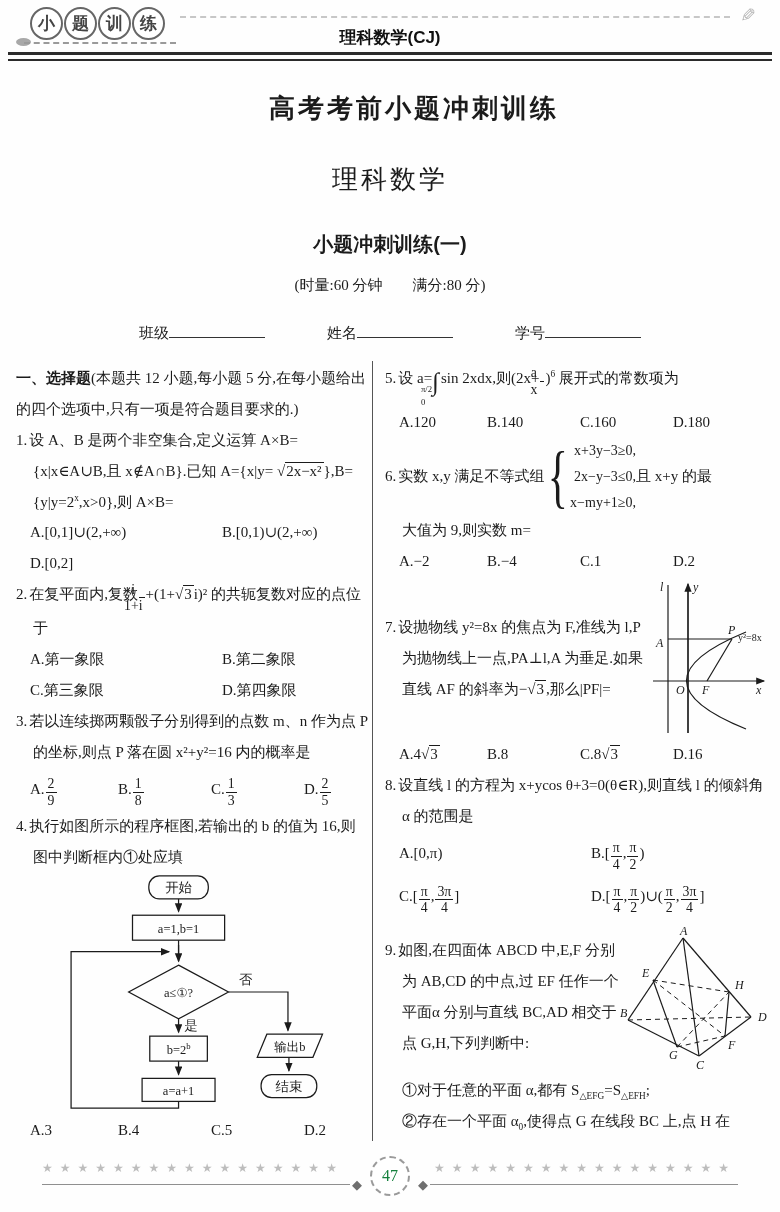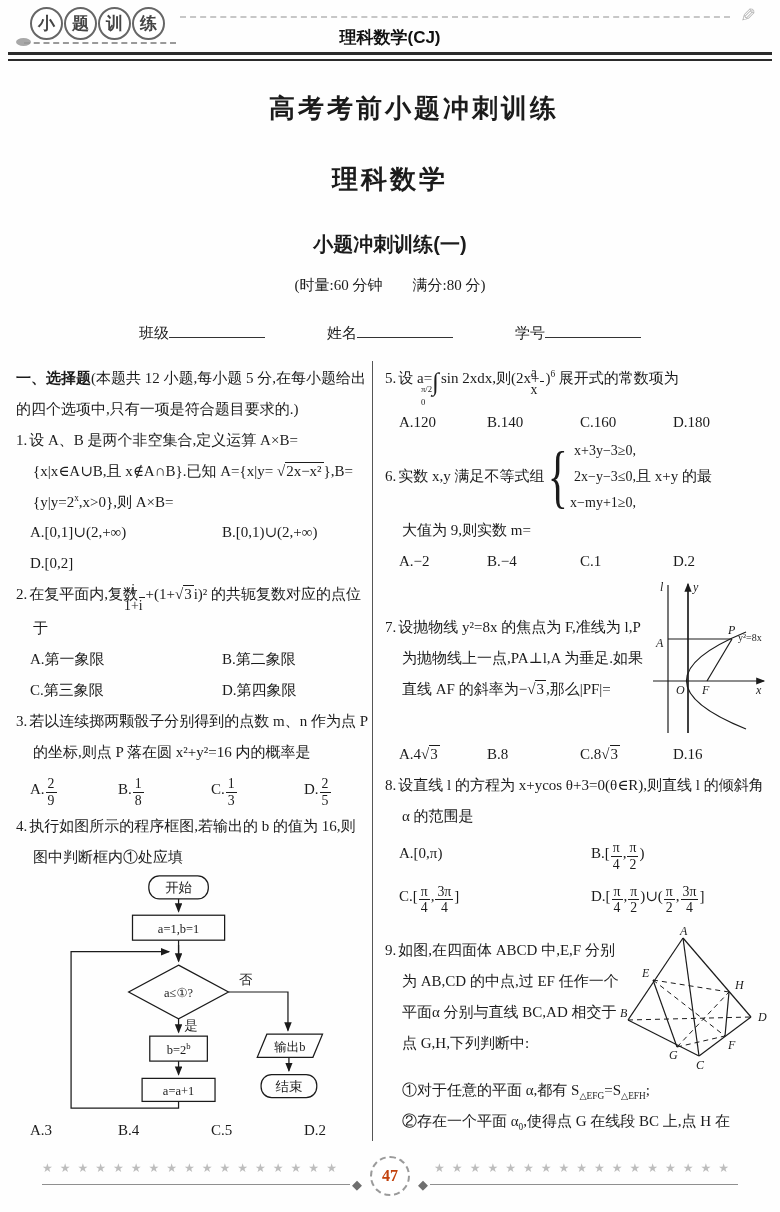--- a/index.html
+++ b/index.html
@@ -12,21 +12,21 @@
       display:flex;align-items:center;justify-content:center;font-weight:bold;font-size:17px;color:#444;}
   .logo-underline{position:absolute;left:24px;top:42px;width:152px;border-top:2px dashed #9a9a9a;}
   .header-dashline{position:absolute;left:180px;right:50px;top:16px;border-top:2px dashed #c7c7c7;}
   .header-subject{position:absolute;left:0;right:0;top:26px;text-align:center;
       font-family:"Liberation Sans","DejaVu Sans",sans-serif;font-weight:bold;font-size:17px;color:#111;}
   .pen-icon{position:absolute;right:24px;top:4px;color:#b5b5b5;font-size:19px;transform:scaleX(-1);}
   .ink-blob{position:absolute;left:16px;top:38px;width:15px;height:8px;background:#a8a8a8;border-radius:50%;}
   .double-rule{margin:0 8px;border-top:3px solid #2b2b2b;border-bottom:2px solid #2b2b2b;height:4px;}
   
   .main-title{margin:30px 0 0;text-align:center;font-size:26px;font-weight:bold;letter-spacing:3px;padding-left:48px;}
-  .subject-title{margin:36px 0 0;text-align:center;font-size:26px;font-weight:bold;letter-spacing:3px;}
+  .subject-title{margin:36px 0 0;text-align:center;font-size:26px;font-weight:normal;letter-spacing:3px;}
   .section-title{margin:34px 0 0;text-align:center;font-size:20px;font-weight:bold;
       font-family:"Liberation Sans","DejaVu Sans",sans-serif;}
   .meta-line{margin:18px 0 0;text-align:center;font-size:15px;}
   .fields-row{margin:28px 0 12px;display:flex;justify-content:center;gap:62px;font-size:15px;}
   .field{white-space:nowrap;}
   .blank{display:inline-block;width:96px;border-bottom:1px solid #333;height:14px;vertical-align:baseline;}
   
   .columns{display:flex;margin-top:18px;height:780px;overflow:hidden;}
   .col-left{width:372px;padding:2px 4px 0 16px;box-sizing:border-box;}
   .col-divider{width:1px;background:#555;}
@@ -59,21 +59,21 @@
   .fig{flex-shrink:0;}
   
   .footer{position:absolute;left:0;right:0;bottom:16px;display:flex;align-items:center;justify-content:center;}
   .fside{width:322px;display:flex;flex-direction:column;}
   .fstars{font-size:12px;color:#bdbdbd;letter-spacing:7px;white-space:nowrap;overflow:hidden;}
   .fside.right .fstars{text-align:right;padding-right:2px;}
   .fruleL,.fruleR{display:flex;align-items:center;margin-top:2px;}
   .frule{flex:1;border-top:1.5px solid #8f8f8f;}
   .fdiamond{color:#6f6f6f;font-size:13px;line-height:1;margin:0 2px;}
   .pagenum{width:36px;height:36px;margin:0 6px;border:2px dashed #9a9a9a;border-radius:50%;
-      display:flex;align-items:center;justify-content:center;font-size:16px;color:#c2410c;background:#fff;font-weight:bold;}
+      display:flex;align-items:center;justify-content:center;font-size:16px;color:#15803d;background:#fff;}
   
   svg text{font-family:"Liberation Serif","DejaVu Serif",serif;fill:#1b1b1b;}
 </style>
 </head>
 <body>
 
 <div class="page">
 
   <div class="header">
     <div class="logo">

